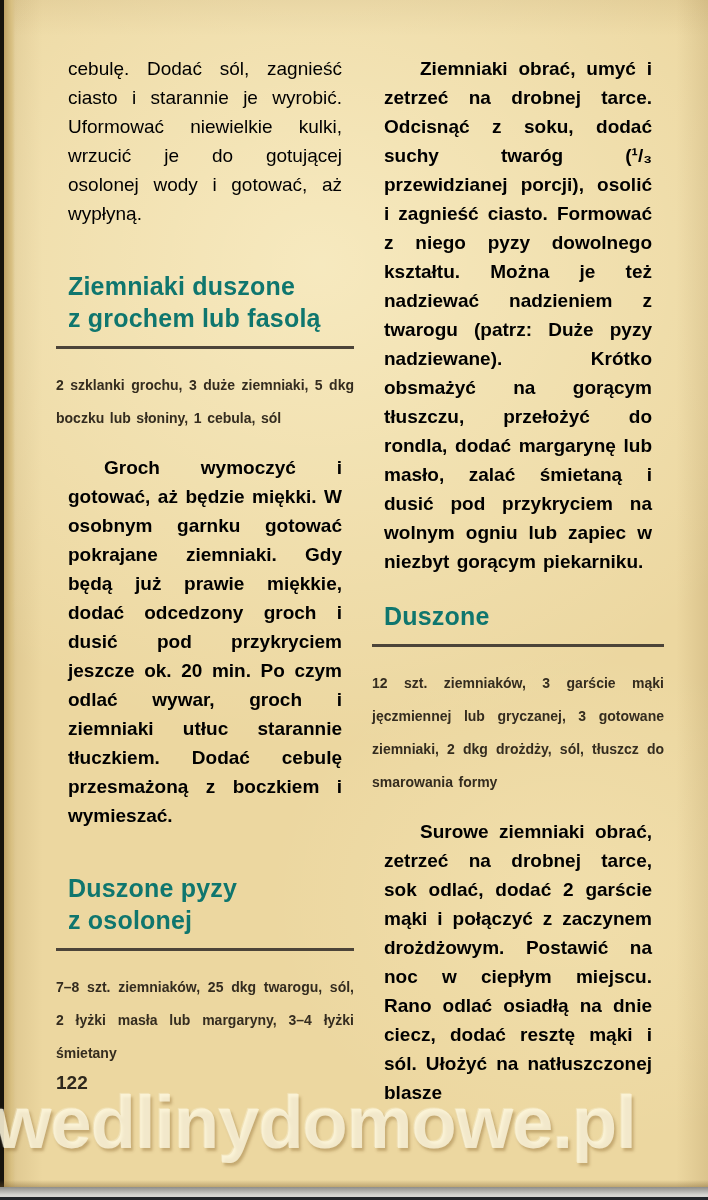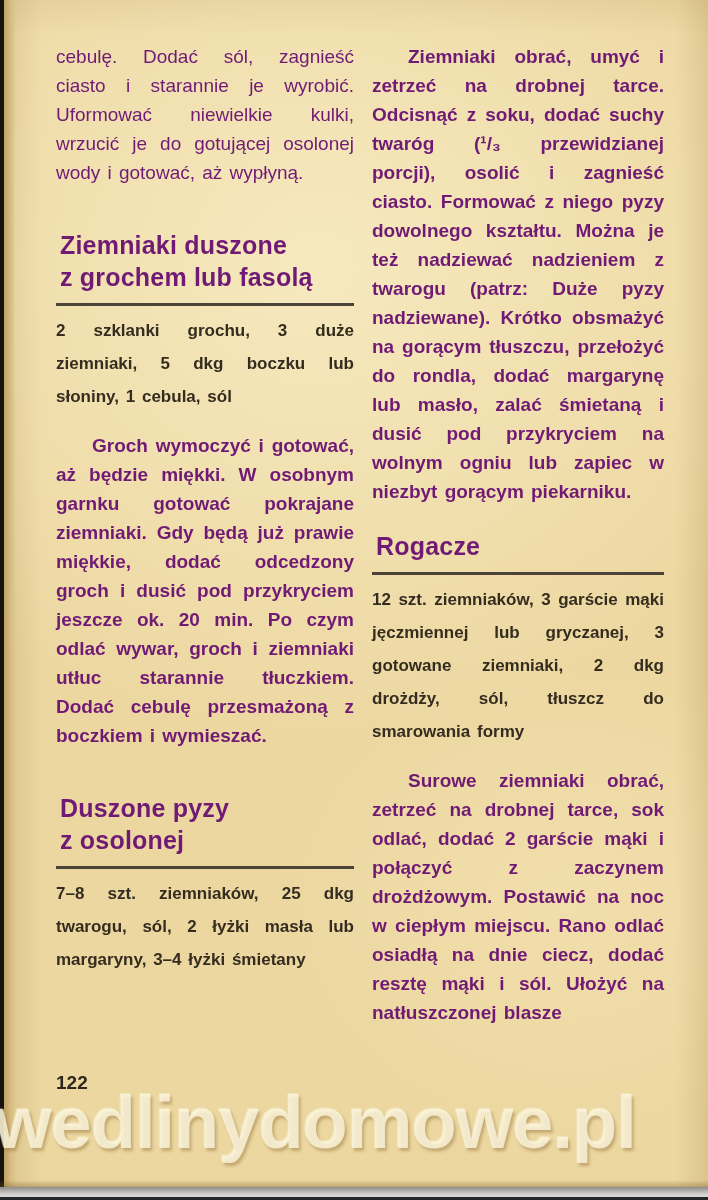--- a/index.html
+++ b/index.html
@@ -39,47 +39,47 @@
   .bottom-line {
     position: absolute; left: 0; right: 0; bottom: 0; height: 3px;
     background: #23262b;
   }
 
   .col { position: absolute; top: 42px; z-index: 2; }
   .col-left  { left: 56px;  width: 298px; }
   .col-right { left: 372px; width: 292px; }
 
   p.body {
-    margin: 0;
+    margin: 12px;
     font-size: 19px;
     line-height: 29px;
     text-align: justify;
     word-spacing: 0.10em;
-    color: #701a75;
+    color: #000000;
   }
   p.indent { text-indent: 36px; font-weight: bold; }
 
   .recipe { margin-top: 42px; }
   .recipe-title {
-    margin: 4px;
+    margin: 12px;
     font-size: 25px;
     line-height: 32px;
     font-weight: bold;
-    color: #701a75;
+    color: #0f766e;
     white-space: pre-line;
     letter-spacing: 0.2px;
   }
   .rule {
     height: 3px;
     background: #4c4439;
     margin-top: 10px;
   }
   p.ingredients {
-    margin: 8px 0 0 0;
-    font-size: 17px;
+    margin: 20px 0 0 0;
+    font-size: 14px;
     line-height: 33px;
     font-weight: bold;
     text-align: justify;
     word-spacing: 0.12em;
     color: #342c1f;
   }
   .recipe p.body { margin-top: 18px; }
   .recipe p.body + p.body { margin-top: 0; }
 
   .page-number {
@@ -123,21 +123,21 @@
 z osolonej</h2>
     <div class="rule"></div>
     <p class="ingredients">7–8 szt. ziemniaków, 25 dkg twarogu, sól, 2 łyżki masła lub margaryny, 3–4 łyżki śmietany</p>
   </section>
 </div>
 
 <div class="col col-right">
   <p class="body indent">Ziemniaki obrać, umyć i zetrzeć na drobnej tarce. Odcisnąć z soku, dodać suchy twaróg (¹/₃ przewidzianej porcji), osolić i zagnieść ciasto. Formować z niego pyzy dowolnego kształtu. Można je też nadziewać nadzieniem z twarogu (patrz: Duże pyzy nadziewane). Krótko obsmażyć na gorącym tłuszczu, przełożyć do rondla, dodać margarynę lub masło, zalać śmietaną i dusić pod przykryciem na wolnym ogniu lub zapiec w niezbyt gorącym piekarniku.</p>
 
   <section class="recipe" style="margin-top:24px;">
-    <h2 class="recipe-title">Rogacze</h2>
+    <h2 class="recipe-title">Duszone</h2>
     <div class="rule"></div>
     <p class="ingredients">12 szt. ziemniaków, 3 garście mąki jęczmiennej lub gryczanej, 3 gotowane ziemniaki, 2 dkg drożdży, sól, tłuszcz do smarowania formy</p>
     <p class="body indent">Surowe ziemniaki obrać, zetrzeć na drobnej tarce, sok odlać, dodać 2 garście mąki i połączyć z zaczynem drożdżowym. Postawić na noc w ciepłym miejscu. Rano odlać osiadłą na dnie ciecz, dodać resztę mąki i sól. Ułożyć na natłuszczonej blasze</p>
   </section>
 </div>
 
 <div class="page-number">122</div>
 <div class="watermark">wedlinydomowe.pl</div>
 
 <div class="bottom-curl-shadow"></div>

